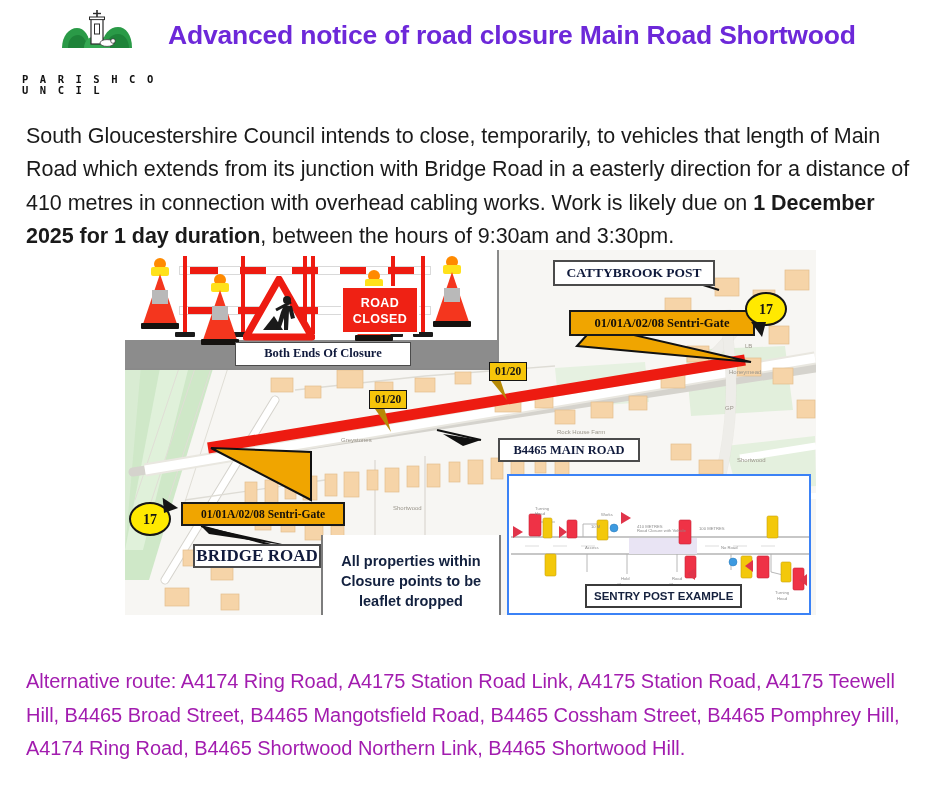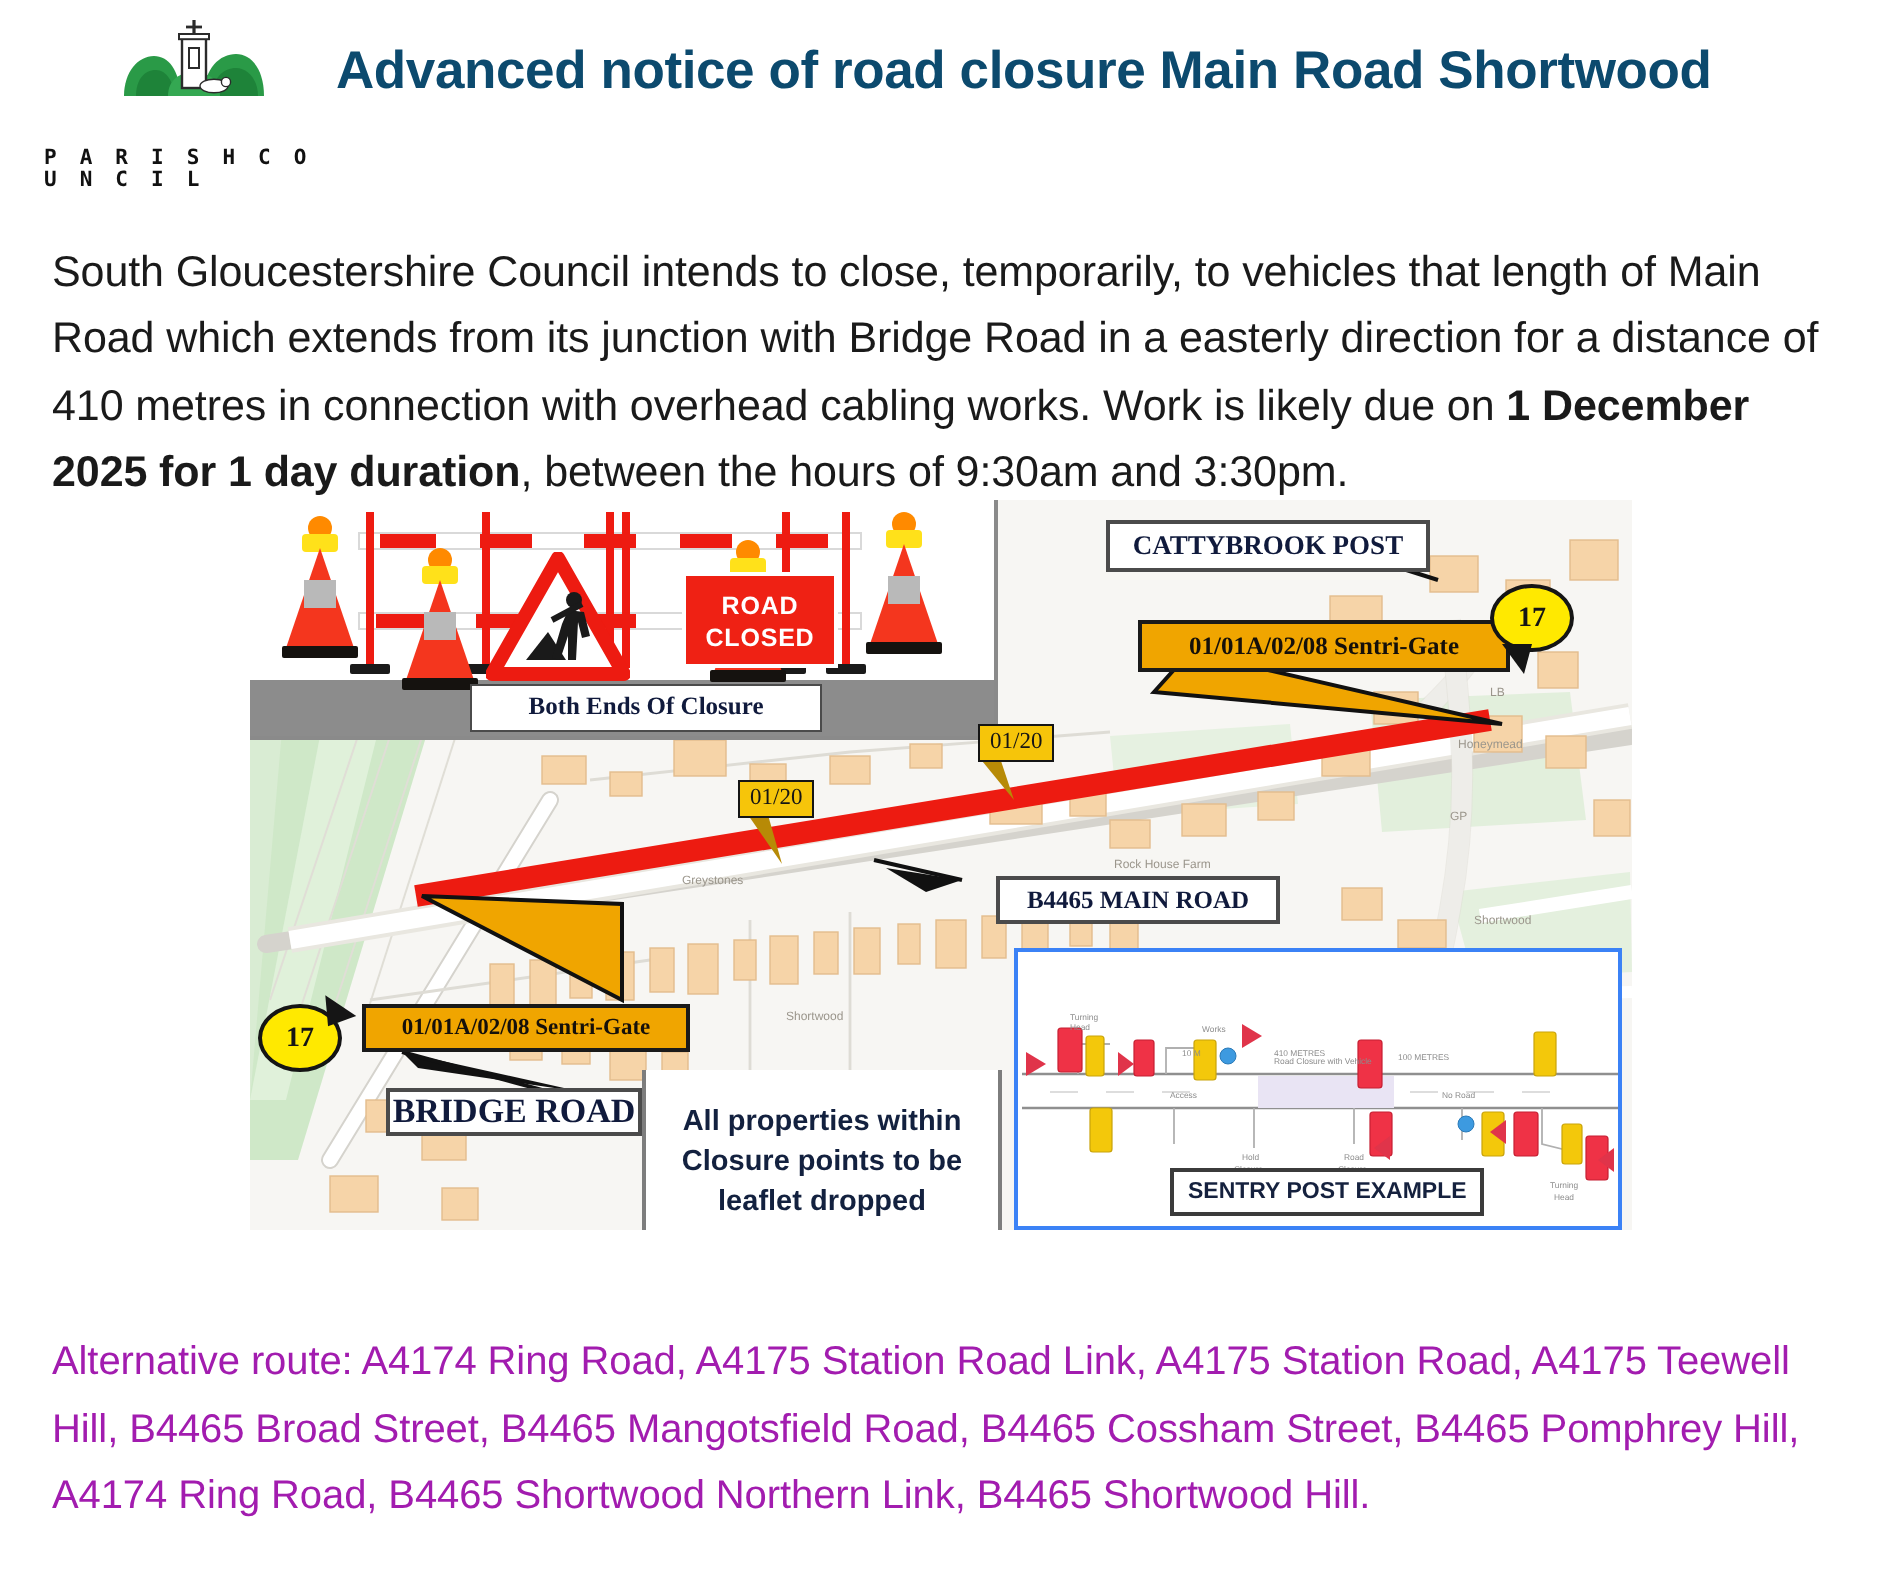--- a/index.html
+++ b/index.html
@@ -55,21 +55,21 @@
     line-height: 1;
   }
   .page-title {
     position: absolute;
     left: 168px; top: 20px;
     width: 760px;
     font-family: "Liberation Sans", sans-serif;
     font-weight: bold;
     font-size: 26.5px;
     letter-spacing: -0.2px;
-    color: #0c4a6e;
+    color: #6d28d9;
     white-space: nowrap;
   }
 
   
   .intro {
     position: absolute;
     left: 26px; top: 98px;
     width: 890px;
     font-size: 21.5px;
     line-height: 33.5px;
@@ -225,21 +225,21 @@
     border-right: 4px solid transparent;
     border-top: 15px solid #151515;
   }
   
   .tag {
     position: absolute;
     background: #f6c50a;
     border: 1.5px solid #151515;
     color: #151515;
     font-family: "Liberation Serif", serif;
-    font-weight: normal;
+    font-weight: bold;
     font-size: 11.5px;
     line-height: 17px;
     text-align: left;
     box-sizing: border-box;
     padding: 0 5px;
     white-space: nowrap;
   }
 
   .note-box {
     position: absolute;

